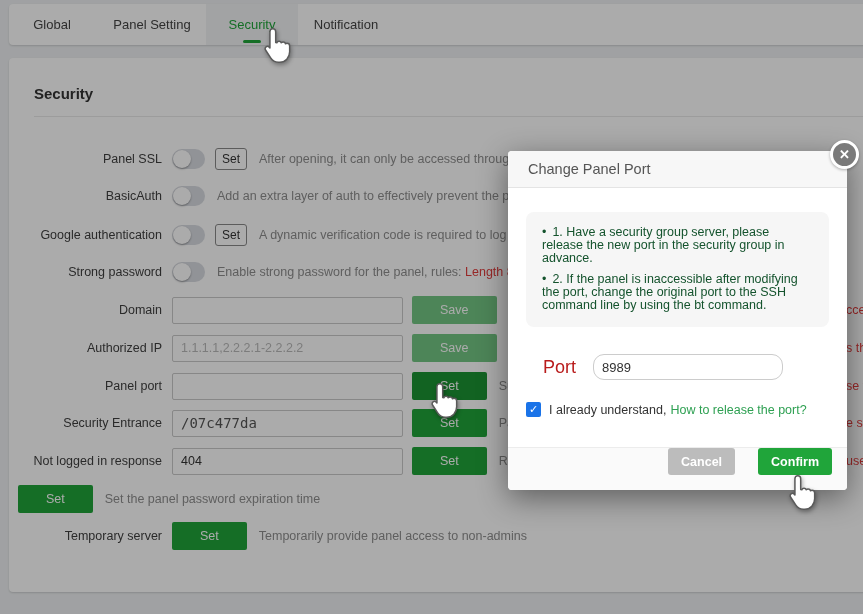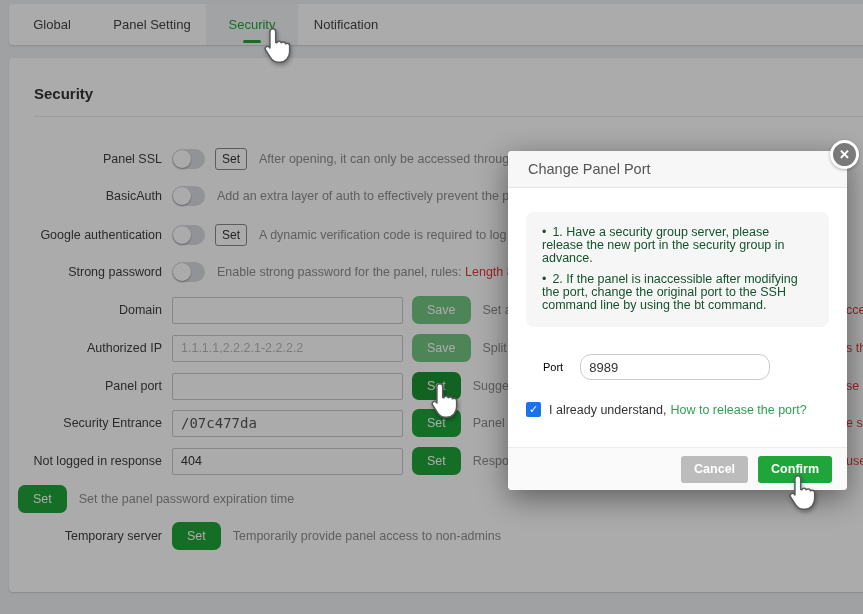--- a/index.html
+++ b/index.html
@@ -45,22 +45,22 @@
     flex:none; cursor:pointer; font-family:inherit;
   }
   .txt {
     margin-left:10px; width:231px; height:27px; border:1px solid #c9c9c9;
     border-radius:2px; background:#fff; padding:0 8px; font-size:12.5px;
     color:#333; flex:none; font-family:inherit; outline:none;
   }
   .txt::placeholder { color:#b9b9b9; }
   .txt.mono { font-family:"DejaVu Sans Mono", monospace; font-size:14px; color:#555; }
   .btn-green {
-    margin-left:9px; height:28px; padding:0 15px; background:#20a53a; border:none;
-    border-radius:7px; color:#fff; font-size:12.5px; flex:none; cursor:pointer;
+    margin-left:9px; height:28px; padding:0 28px; background:#20a53a; border:none;
+    border-radius:2px; color:#fff; font-size:12.5px; flex:none; cursor:pointer;
     font-family:inherit;
   }
   .btn-green.disabled { opacity:.62; }
   .btn-green.hovered { background:#1c9433; }
   .desc { margin-left:12px; color:#8e8e8e; font-size:12.5px; white-space:nowrap; }
   .red { color:#e23c3c; }
   .frag { position:absolute; left:837px; top:8px; font-size:12.5px; color:#e23c3c; white-space:nowrap; }
   
   .r0{top:86px}.r1{top:123px}.r2{top:162px}.r3{top:199px}.r4{top:237px}.r5{top:275px}
   .r6{top:313px}.r7{top:350px}.r8{top:388px}.r9{top:426px}.r10{top:463px}
@@ -83,38 +83,38 @@
     color:#fff; font-size:13px; font-weight:bold; text-align:center;
     line-height:23px; cursor:pointer; box-shadow:0 1px 3px rgba(0,0,0,.3);
   }
   .m-warn {
     margin:24px 18px 0; background:#f6f6f6; border-radius:8px;
     padding:14px 16px 15px; color:#14532d; line-height:13px;
   }
   .m-warn .w + .w { margin-top:8px; }
   .m-warn .bullet { margin-right:6px; }
   .m-port-row { margin:27px 0 0 35px; display:flex; align-items:center; }
-  .m-port-lbl { color:#000000; font-size:11px; }
+  .m-port-lbl { color:#b91c1c; font-size:18px; }
   .m-port-input {
     margin-left:17px; width:190px; height:26px; border:1px solid #ccc;
     border-radius:11px; padding:0 8px; font-size:13px; color:#333;
     font-family:inherit; outline:none;
   }
   .m-check-row { margin:22px 0 0 18px; display:flex; align-items:center; }
   .m-checkbox {
     width:15px; height:15px; background:#1a73e8; border-radius:2px; color:#fff;
     font-size:11px; line-height:15px; text-align:center; cursor:pointer; flex:none;
   }
   .m-check-lbl { margin-left:8px; color:#333; }
   .m-link { margin-left:4px; color:#2ea052; cursor:pointer; text-decoration:none; }
   .m-footer {
     position:absolute; left:0; right:0; bottom:0; height:43px; background:#fafafa;
     border-top:1px solid #ececec; border-radius:0 0 4px 4px;
-    display:flex; align-items:center; justify-content:flex-end;
-    padding-right:15px; gap:10px;
+    display:flex; justify-content:flex-end;
+    padding-right:15px; gap:23px;
   }
   .btn-cancel, .btn-confirm {
     height:27px; padding:0 13px; border:none; border-radius:3px; color:#fff;
     font-size:12.5px; font-weight:600; cursor:pointer; font-family:inherit;
   }
   .btn-cancel { background:#bcbcbc; }
   .btn-confirm { background:#20a53a; }
   
   .cursor { position:absolute; z-index:30; filter:drop-shadow(1px 2px 2px rgba(0,0,0,.35)); pointer-events:none; }
   .cur-tab { left:263px; top:27px; }

